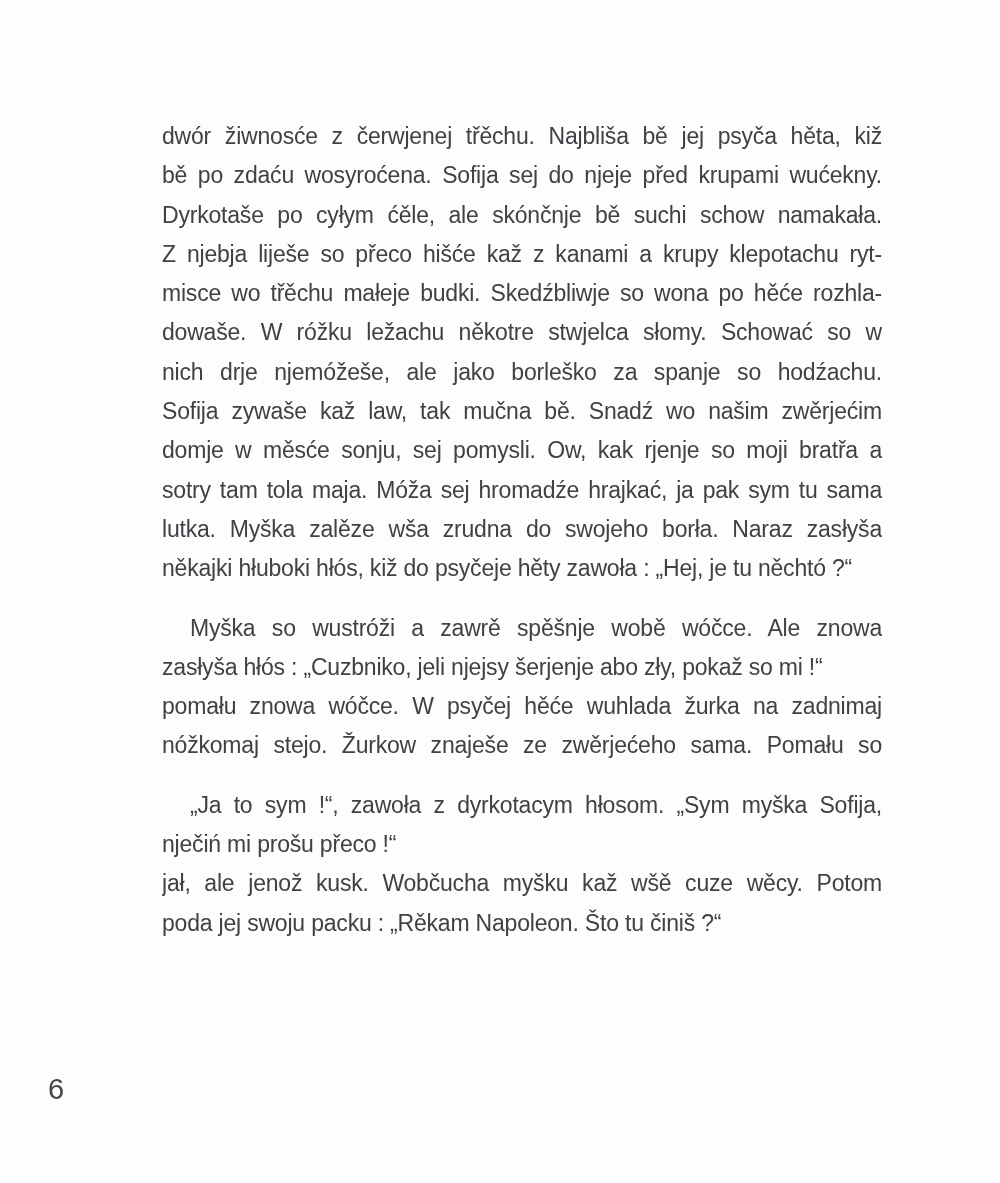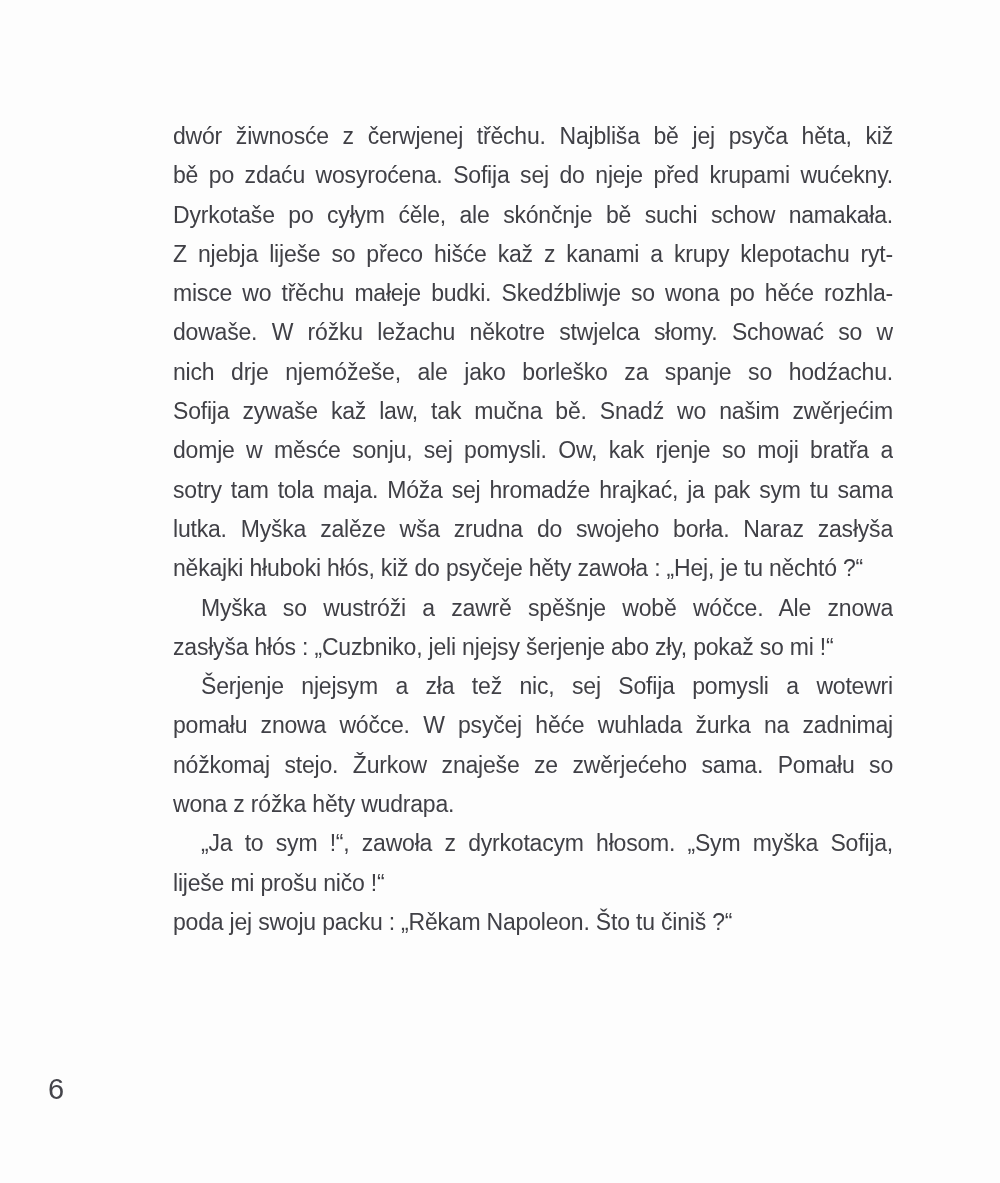--- a/index.html
+++ b/index.html
@@ -14,39 +14,40 @@
     font-family: "Liberation Sans", sans-serif;
     color: #404046;
     overflow: hidden;
   }
   .book-page {
     position: absolute;
     inset: 0;
   }
   .text-block {
     position: absolute;
-    left: 173px;
+    left: 162px;
     top: 117px;
     width: 720px;
   }
   .line {
     font-size: 23px;
     letter-spacing: -0.2px;
     line-height: 39.3px;
     height: 39.3px;
     overflow: hidden;
     text-align: justify;
     text-align-last: justify;
     white-space: normal;
   }
   .line.last {
     text-align-last: left;
   }
   .line.indent {
     text-indent: 28px;
+    margin-top: 20px;
   }
   .page-number {
     position: absolute;
     left: 48px;
     top: 1072px;
     font-size: 29px;
     line-height: 34px;
     color: #45454b;
   }
 </style>
@@ -63,24 +64,23 @@
     <div class="line">misce wo třěchu małeje budki. Skedźbliwje so wona po hěće rozhla-</div>
     <div class="line">dowaše. W róžku ležachu někotre stwjelca słomy. Schować so w</div>
     <div class="line">nich drje njemóžeše, ale jako borleško za spanje so hodźachu.</div>
     <div class="line">Sofija zywaše kaž law, tak mučna bě. Snadź wo našim zwěrjećim</div>
     <div class="line">domje w měsće sonju, sej pomysli. Ow, kak rjenje so moji bratřa a</div>
     <div class="line">sotry tam tola maja. Móža sej hromadźe hrajkać, ja pak sym tu sama</div>
     <div class="line">lutka. Myška zalěze wša zrudna do swojeho borła. Naraz zasłyša</div>
     <div class="line last">někajki hłuboki hłós, kiž do psyčeje hěty zawoła : „Hej, je tu něchtó ?“</div>
     <div class="line indent">Myška so wustróži a zawrě spěšnje wobě wóčce. Ale znowa</div>
     <div class="line last">zasłyša hłós : „Cuzbniko, jeli njejsy šerjenje abo zły, pokaž so mi !“</div>
-    <div class="line indent">Šerjenje njejsym a zła tež nic, sej Sofija pomysli a wotewri</div>
     <div class="line">pomału znowa wóčce. W psyčej hěće wuhlada žurka na zadnimaj</div>
     <div class="line">nóžkomaj stejo. Žurkow znaješe ze zwěrjećeho sama. Pomału so</div>
-    <div class="line last">wona z róžka hěty wudrapa.</div>
     <div class="line indent">„Ja to sym !“, zawoła z dyrkotacym hłosom. „Sym myška Sofija,</div>
-    <div class="line last">liješe mi prošu ničo !“</div>
+    <div class="line last">nječiń mi prošu přeco !“</div>
+    <div class="line">jał, ale jenož kusk. Wobčucha myšku kaž wšě cuze wěcy. Potom</div>
     <div class="line last">poda jej swoju packu : „Rěkam Napoleon. Što tu činiš ?“</div>
   </div>
 
   <div class="page-number">6</div>
 
 </div>
 
 </body></html>

